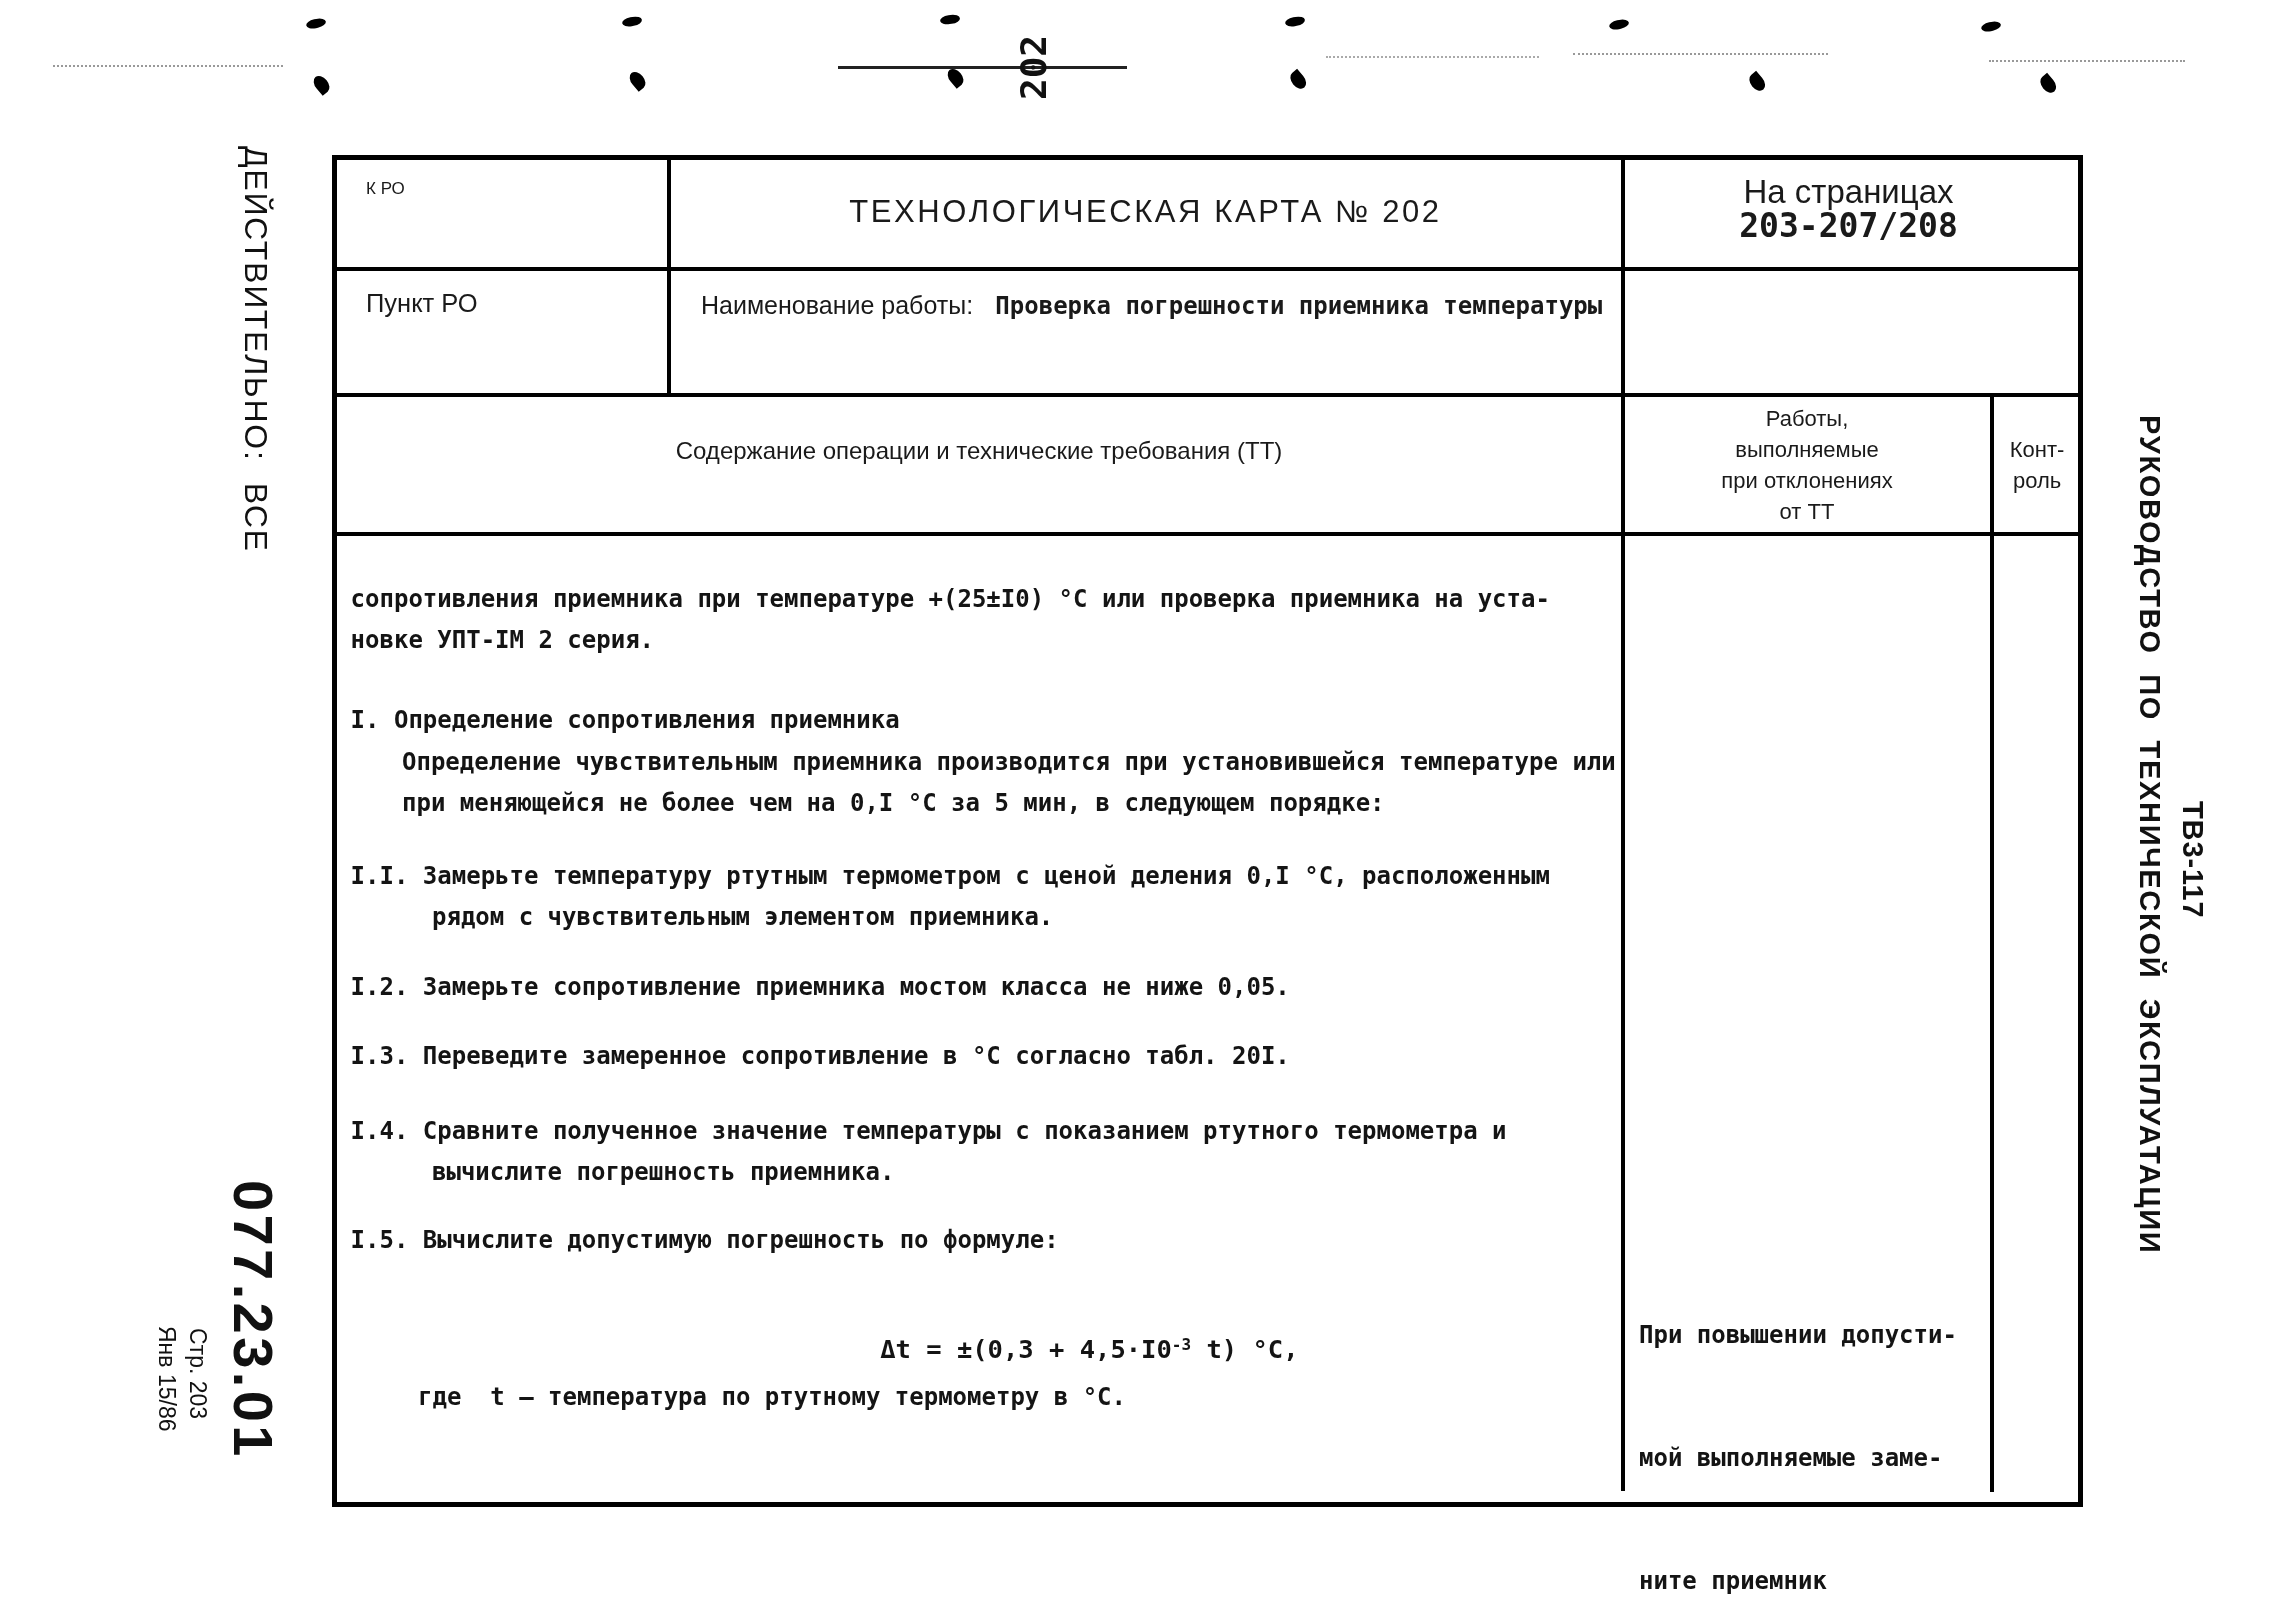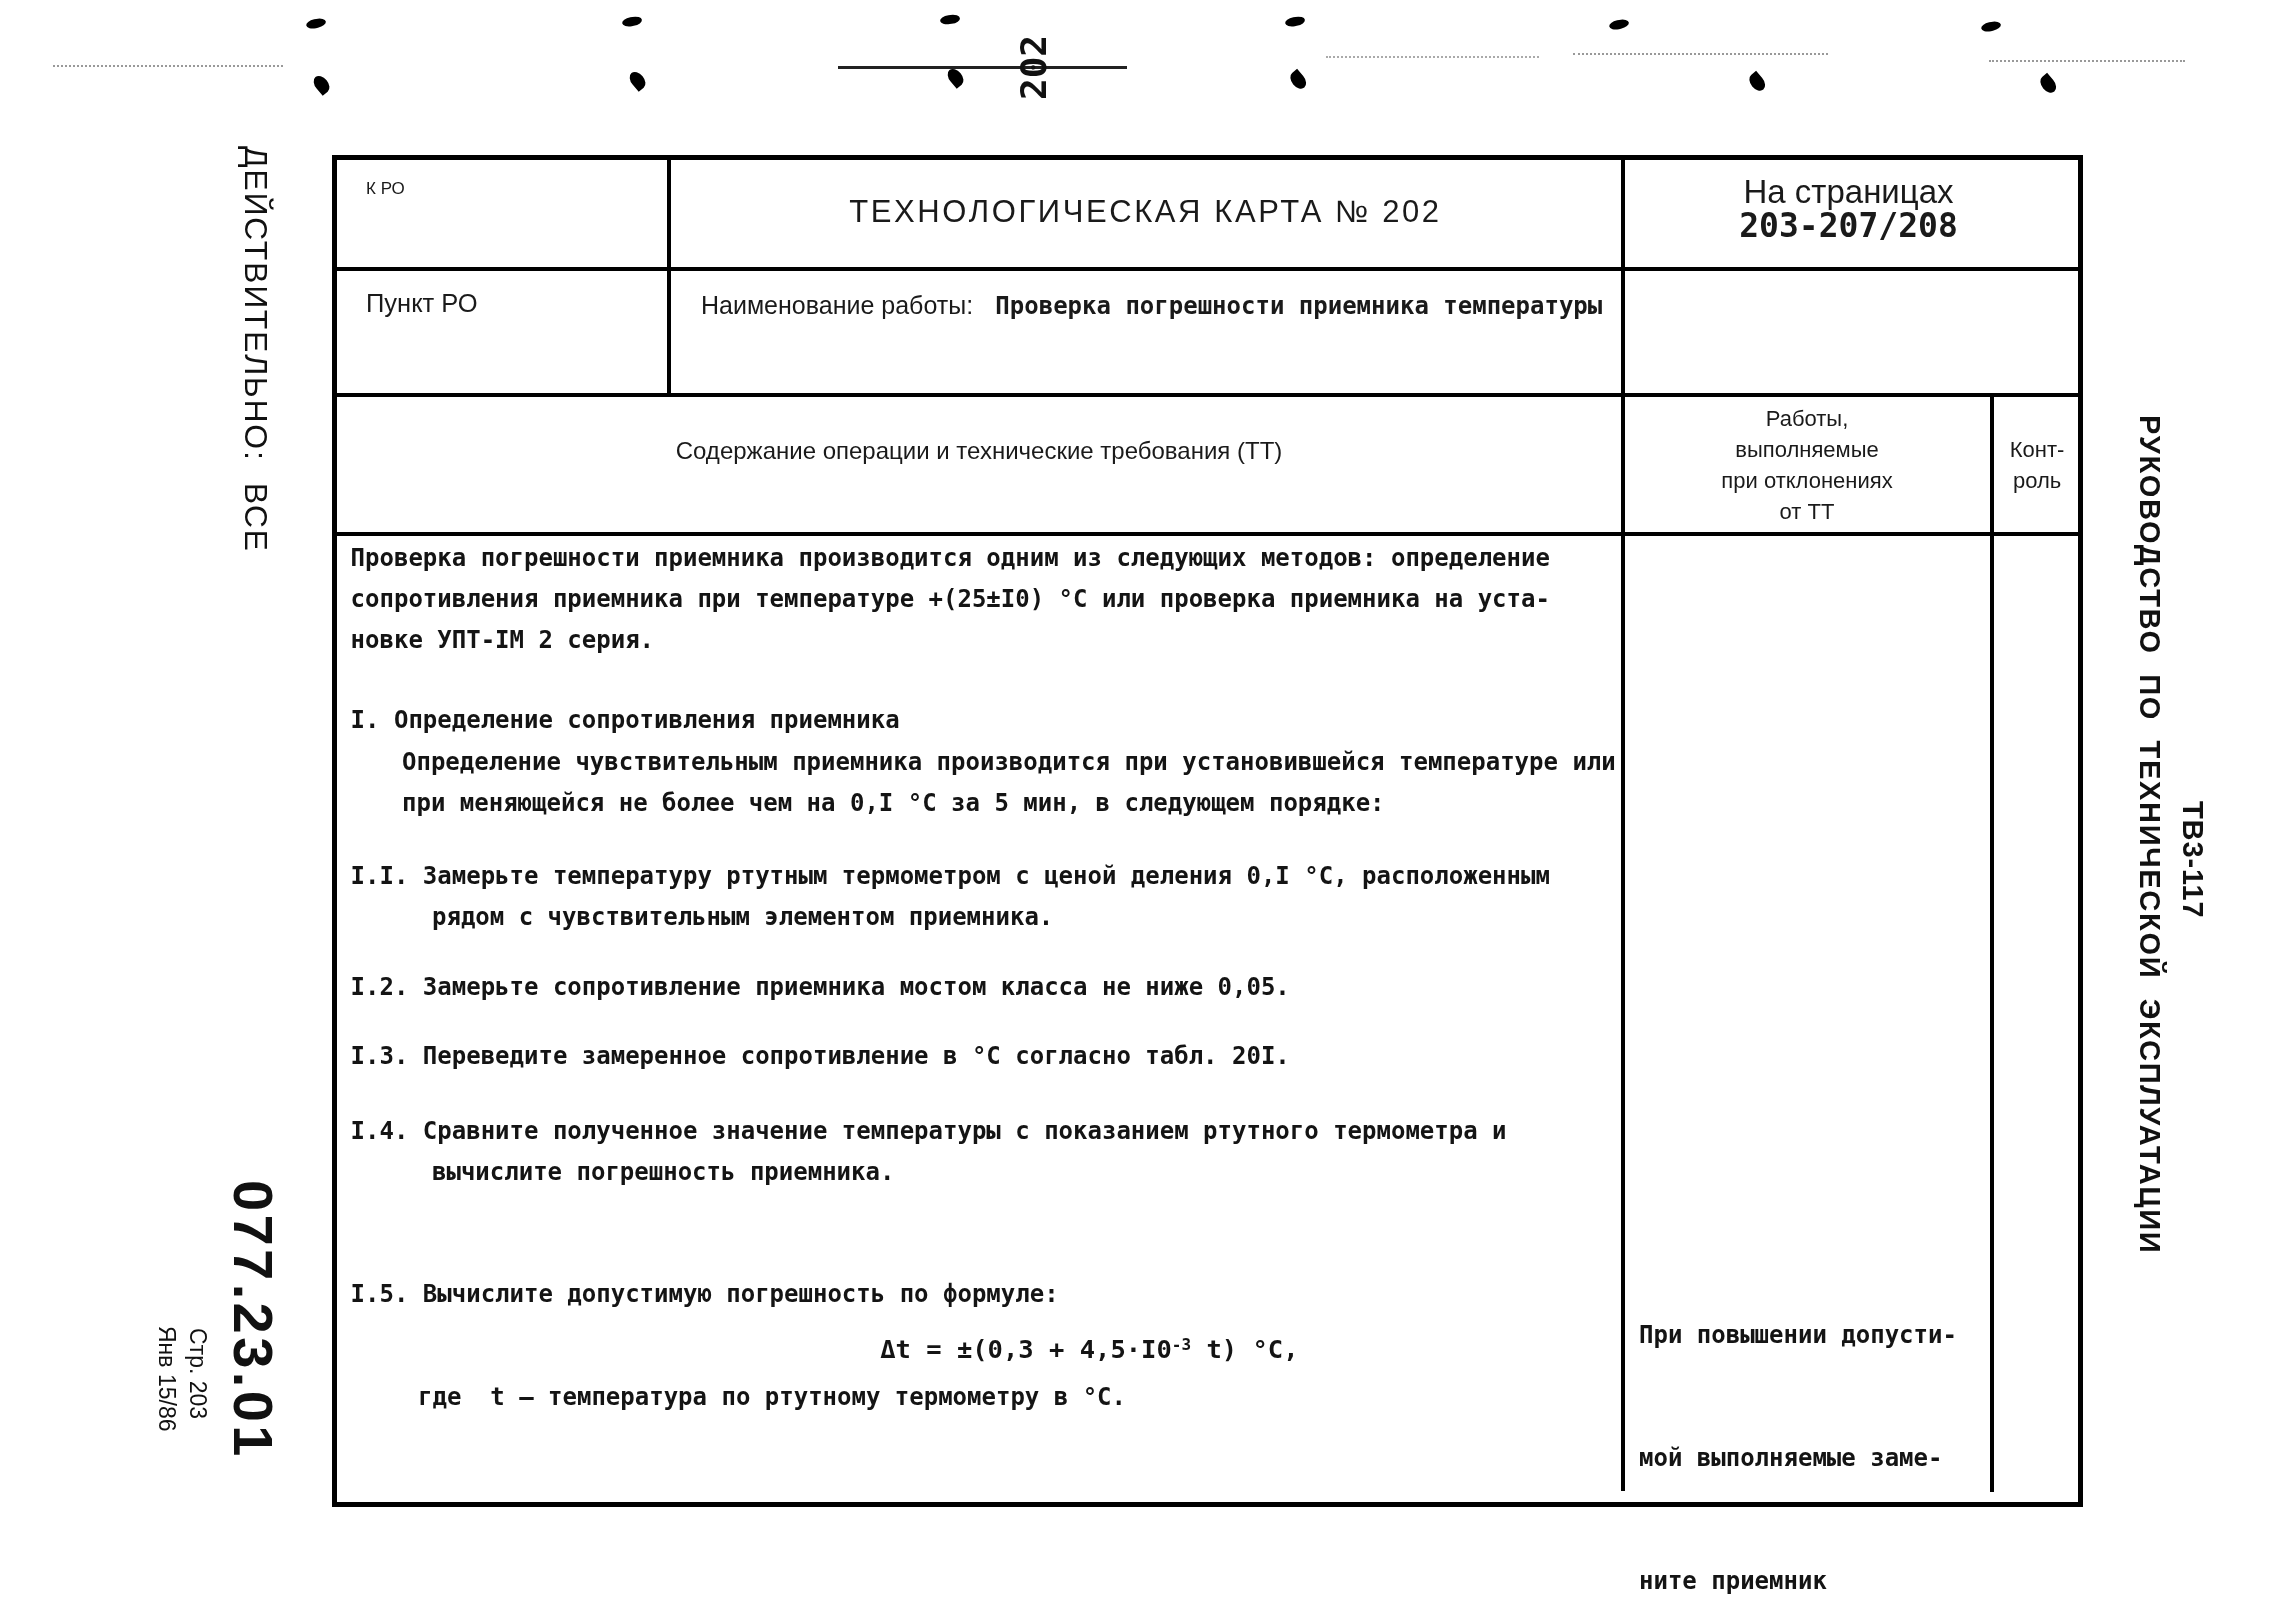--- a/index.html
+++ b/index.html
@@ -96,39 +96,38 @@
       <div>выполняемые</div>
       <div>при отклонениях</div>
       <div>от ТТ</div>
     </div>
 
     <div class="f" style="left:1654px;top:274px;width:82px;text-align:center;padding-left:5.1px;font-size:22px;line-height:31px;">
       <div>Конт-</div>
       <div>роль</div>
     </div>
 
-    <div class="t" style="left:13.6px;top:384px;">Проверка погрешности приемника производится одним из следующих методов: определение</div>
     <div class="t" style="left:13.6px;top:425px;">сопротивления приемника при температуре +(25±I0) °С или проверка приемника на уста-</div>
     <div class="t" style="left:13.6px;top:466px;">новке УПТ-IМ 2 серия.</div>
 
     <div class="t" style="left:13.6px;top:546px;">I. Определение сопротивления приемника</div>
     <div class="t" style="left:65px;top:588px;">Определение чувствительным приемника производится при установившейся температуре или</div>
     <div class="t" style="left:65px;top:629px;">при меняющейся не более чем на 0,I °С за 5 мин, в следующем порядке:</div>
 
     <div class="t" style="left:13.6px;top:702px;">I.I. Замерьте температуру ртутным термометром с ценой деления 0,I °С, расположенным</div>
     <div class="t" style="left:95px;top:743px;">рядом с чувствительным элементом приемника.</div>
 
     <div class="t" style="left:13.6px;top:813px;">I.2. Замерьте сопротивление приемника мостом класса не ниже 0,05.</div>
 
     <div class="t" style="left:13.6px;top:882px;">I.3. Переведите замеренное сопротивление в °С согласно табл. 20I.</div>
 
     <div class="t" style="left:13.6px;top:957px;">I.4. Сравните полученное значение температуры с показанием ртутного термометра и</div>
     <div class="t" style="left:95px;top:998px;">вычислите погрешность приемника.</div>
 
-    <div class="t" style="left:13.6px;top:1120px;">I.5. Вычислите допустимую погрешность по формуле:</div>
+    <div class="t" style="left:13.6px;top:1066px;">I.5. Вычислите допустимую погрешность по формуле:</div>
 
     <div class="t" style="left:451px;top:1144px;font-size:25.5px;">
       <span>Δt = ±(0,3 + 4,5·I0</span><sup class="e">-3</sup><span> t) °С,</span>
     </div>
 
     <div class="t" style="left:81px;top:1223px;">где  t – температура по ртутному термометру в °С.</div>
 
     <div class="t" style="left:1302px;top:1073px;width:347px;line-height:41px;">
       <div>При повышении допусти-</div>
       <div>мой выполняемые заме-</div>

